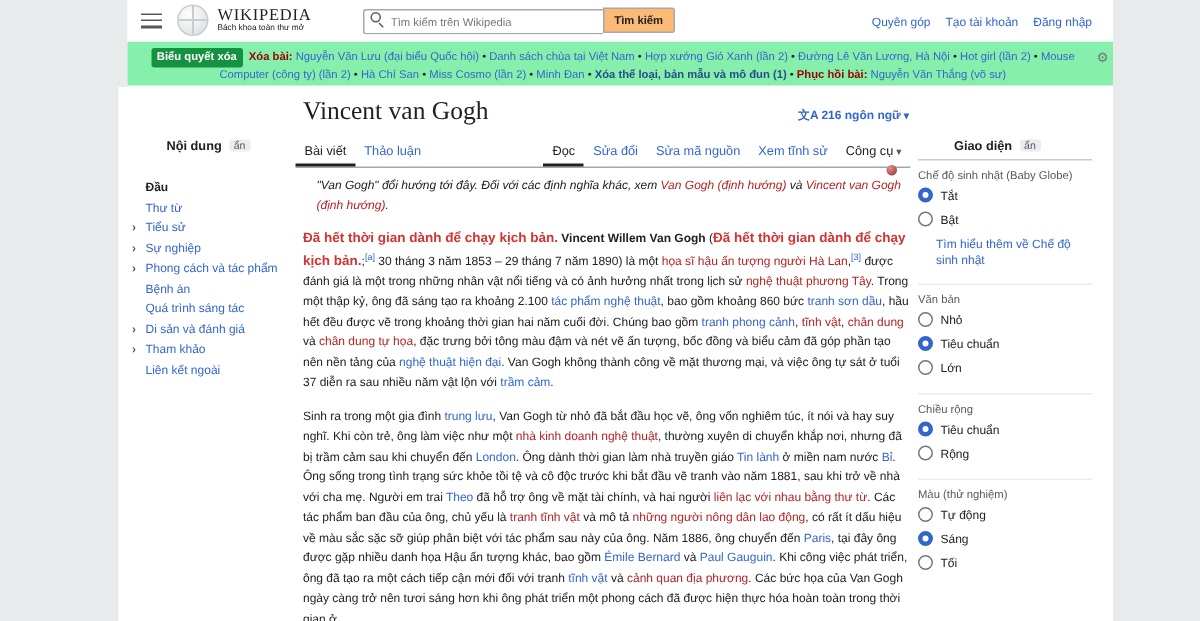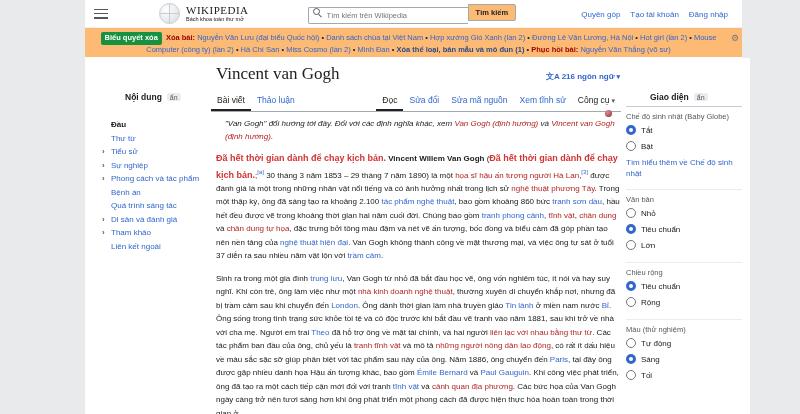--- a/index.html
+++ b/index.html
@@ -2,53 +2,53 @@
 <html><head>
 <meta charset="utf-8">
 <style>
   * { margin:0; padding:0; box-sizing:border-box; }
   html,body { width:800px; height:414px; }
   body { font-family:"Liberation Sans", sans-serif; background:#e9eaec; position:relative; overflow:hidden; color:#202122; }
 
   .white-page { position:absolute; left:85px; top:0; width:657px; height:414px; background:#fff; }
 
   
-  .topbar { position:absolute; left:85px; top:0; width:657px; height:28px; background:#fff; display:flex; align-items:center; border-bottom:1px solid #f0f1f2;gap:41px; }
+  .topbar { position:absolute; left:85px; top:0; width:657px; height:28px; background:#fff; display:flex; align-items:center; border-bottom:1px solid #f0f1f2; }
   .hamburger { width:14px; height:10px; margin-left:9px; display:flex; flex-direction:column; justify-content:space-between; cursor:pointer; }
   .hamburger i { display:block; height:1.6px; background:#54595d; }
   .logo-wrap { display:flex; align-items:center; margin-left:10px; }
   .globe { width:21px; height:21px; border-radius:50%; border:1px solid #c8ccd1;
     background:
       linear-gradient(transparent 46%, #c9cdd1 46%, #c9cdd1 54%, transparent 54%),
       linear-gradient(90deg, transparent 46%, #c9cdd1 46%, #c9cdd1 54%, transparent 54%),
       radial-gradient(circle at 35% 30%, #ffffff, #dfe2e5 80%); }
   .wordmark { margin-left:6px; line-height:1; }
   .wm-title { font-family:"Liberation Serif", serif; font-size:11px; letter-spacing:0.5px; color:#202122; }
   .wm-tag { font-size:5.5px; color:#202122; margin-top:1.5px; }
-  .searchbox { display:flex; align-items:flex-start; margin-left:18px; }
+  .searchbox { display:flex; align-items:center; margin-left:34px; }
   .search-field { position:relative; }
   .search-field input { width:160px; height:17px; border:1px solid #a2a9b1; border-right:none; border-radius:2px 0 0 2px; font-size:7.5px; padding:0 4px 0 18px; color:#202122; font-family:"Liberation Sans", sans-serif; outline:none; }
   .search-field input::placeholder { color:#72777d; }
   .mag { position:absolute; left:5px; top:4px; width:7px; height:7px; border:1.2px solid #54595d; border-radius:50%; }
   .mag::after { content:""; position:absolute; left:5.5px; top:5.5px; width:4px; height:1.2px; background:#54595d; transform:rotate(45deg); transform-origin:0 0; }
   .search-btn { height:17px; border:1px solid #a2a9b1; background:#fdba74; font-size:7.5px; font-weight:bold; color:#202122; padding:0 7px; border-radius:0 2px 2px 0; cursor:pointer; font-family:"Liberation Sans", sans-serif; }
   .top-links { position:absolute; right:14px; top:0; height:28px; display:flex; align-items:center; gap:10px; }
   .top-links span { color:#3366cc; font-size:8px; cursor:pointer; }
 
   
-  .noticebar { position:absolute; left:85px; top:28px; width:657px; min-height:28px; background:#fdba74; text-align:center; font-size:7.5px; line-height:10.5px; padding:4px 18px 2px 8px; }
+  .noticebar { position:absolute; left:85px; top:28px; width:657px; min-height:28px; background:#86efac; text-align:center; font-size:7.5px; line-height:10.5px; padding:4px 18px 2px 8px; }
   .badge { display:inline-block; background:#169140; color:#fff; font-weight:bold; font-size:7.5px; padding:1px 4px; border-radius:2px; margin-right:4px; }
   .noticebar .bl { color:#3366cc; cursor:pointer; }
   .noticebar .nb { color:#990000; font-weight:bold; }
   .noticebar .nbb { color:#2a4b8d; font-weight:bold; }
   .gear { position:absolute; right:3px; top:6px; font-size:9px; color:#72777d; cursor:pointer; line-height:1; }
   .gear::before { content:"⚙"; }
 
   
-  .main { position:absolute; left:93px; top:58px; width:657px; height:356px; background:#fff; }
+  .main { position:absolute; left:79px; top:58px; width:657px; height:356px; background:#fff; }
 
   .title-row { position:absolute; left:123px; top:6px; width:404px; display:flex; justify-content:space-between; align-items:flex-end; }
   h1.page-title { font-family:"Liberation Serif", serif; font-weight:normal; font-size:17px; color:#202122; }
   .langbtn { color:#3366cc; font-size:8px; font-weight:bold; cursor:pointer; white-space:nowrap; padding-bottom:2px; }
   .langbtn::before { content:"文A "; font-weight:bold; }
   .langbtn::after { content:" ▾"; font-size:7px; }
 
   .tabbar { position:absolute; left:118px; top:34px; width:410px; display:flex; justify-content:space-between; border-bottom:1px solid #a2a9b1; }
   .tabs { display:flex; }
   .tab { font-size:8.5px; color:#3366cc; padding:3px 6px 4px 6px; cursor:pointer; white-space:nowrap; }
@@ -71,21 +71,21 @@
   
   .appearance { position:absolute; left:533px; top:34px; width:116px; }
   .appearance .panel-head { border-bottom:1px solid #c8ccd1; }
   .app-section { padding:5px 0 6px 0; }
   .app-section + .app-section { border-top:1px solid #eaecf0; }
   .app-label { font-size:7.5px; color:#54595d; margin-bottom:4px; }
   .radio-row { display:flex; align-items:center; gap:5px; margin:0 0 6px 0; cursor:pointer; }
   .radio { width:10px; height:10px; border-radius:50%; border:1px solid #72777d; background:#fff; flex:0 0 auto; }
   .radio.sel { border:3.2px solid #36c; }
   .radio-row span.lbl { font-size:8px; color:#202122; }
-  .app-link { font-size:8px; color:#3366cc; line-height:11px; cursor:pointer; margin:2px 0 4px 0; }
+  .app-link { font-size:8px; color:#3366cc; line-height:11px; cursor:pointer; margin:2px 0 4px 12px; }
 
   
   .content { position:absolute; left:123px; top:54px; width:404px; height:302px; overflow:hidden; }
   .hatnote { font-style:italic; font-size:8px; line-height:12.5px; padding-left:9px; margin-top:6px; color:#202122; }
   .hatnote div { margin-bottom:1px; }
   .para { font-size:8px; line-height:13.5px; margin-top:9px; color:#202122; text-align:left; }
   .bl { color:#3366cc; cursor:pointer; }
   .rl { color:#b32424; cursor:pointer;text-align:center; }
   .b  { font-weight:bold; }
   .rb { font-weight:bold; color:#d33333; font-size:9px; }

